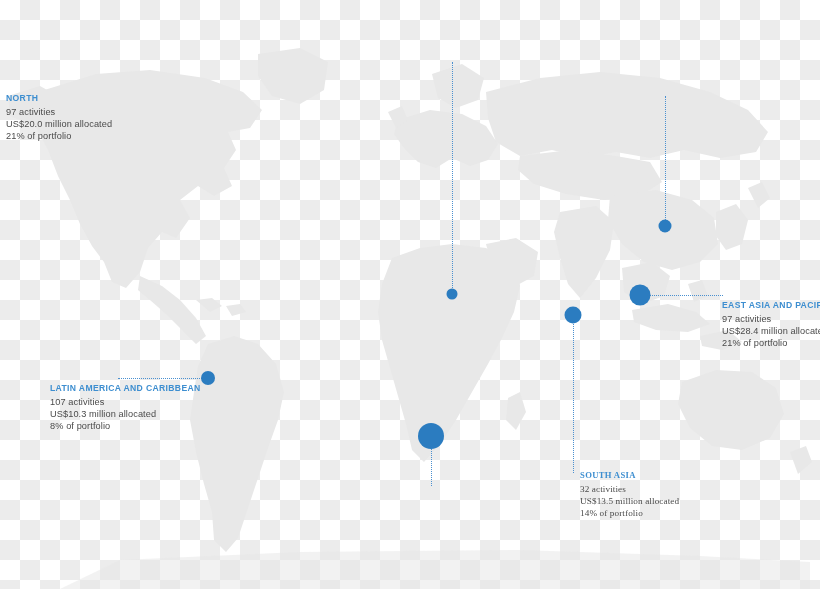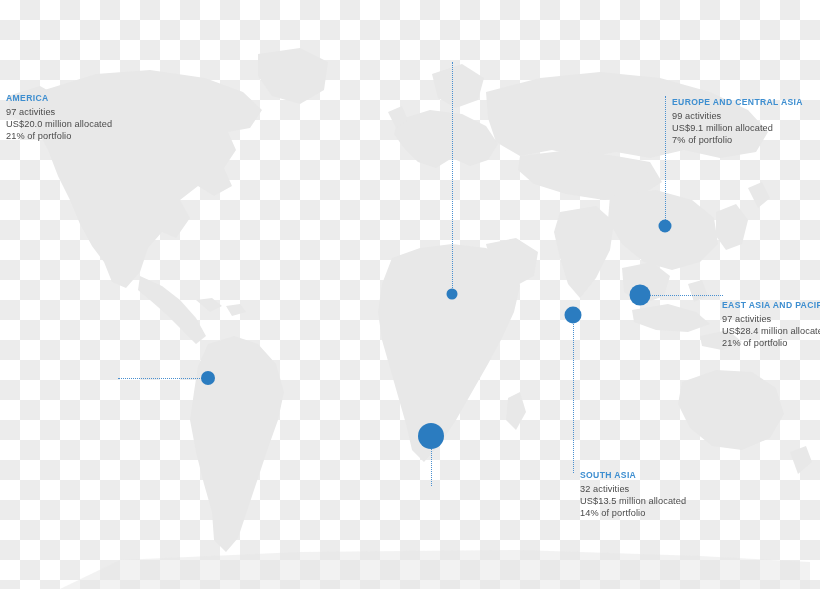--- a/index.html
+++ b/index.html
@@ -181,43 +181,43 @@
 
   <div class="map-dot" style="left:640px; top:295px; width:21px; height:21px;"></div>
 
   <div class="map-dot" style="left:208px; top:378px; width:14px; height:14px;"></div>
 
   <div class="map-dot" style="left:431px; top:436px; width:26px; height:26px;"></div>
 
   <div class="map-dot" style="left:573px; top:315px; width:17px; height:17px;"></div>
 
   <div class="callout" style="left:6px; top:93px;">
-    <div class="region-title">AMERICA</div>
+    <div class="region-title">NORTH</div>
     <div class="stat">97 activities</div>
     <div class="stat">US$20.0 million allocated</div>
     <div class="stat">21% of portfolio</div>
   </div>
 
 
-  <div class="callout" style="left:672px; top:97px;">
-    <div class="region-title">EUROPE AND CENTRAL ASIA</div>
-    <div class="stat">99 activities</div>
-    <div class="stat">US$9.1 million allocated</div>
-    <div class="stat">7% of portfolio</div>
-  </div>
 
   <div class="callout right-aligned" style="left:722px; top:300px;">
     <div class="region-title">EAST ASIA AND PACIFIC</div>
     <div class="stat">97 activities</div>
     <div class="stat">US$28.4 million allocated</div>
     <div class="stat">21% of portfolio</div>
   </div>
 
-
-
-  <div class="callout" style="left:580px; top:470px;">
+  <div class="callout" style="left:50px; top:383px;">
+    <div class="region-title">LATIN AMERICA AND CARIBBEAN</div>
+    <div class="stat">107 activities</div>
+    <div class="stat">US$10.3 million allocated</div>
+    <div class="stat">8% of portfolio</div>
+  </div>
+
+
+  <div class="callout" style="left:580px; top:470px;font-family:Liberation Serif, serif;">
     <div class="region-title">SOUTH ASIA</div>
     <div class="stat">32 activities</div>
     <div class="stat">US$13.5 million allocated</div>
     <div class="stat">14% of portfolio</div>
   </div>
 
 </div>
 
 </body></html>

